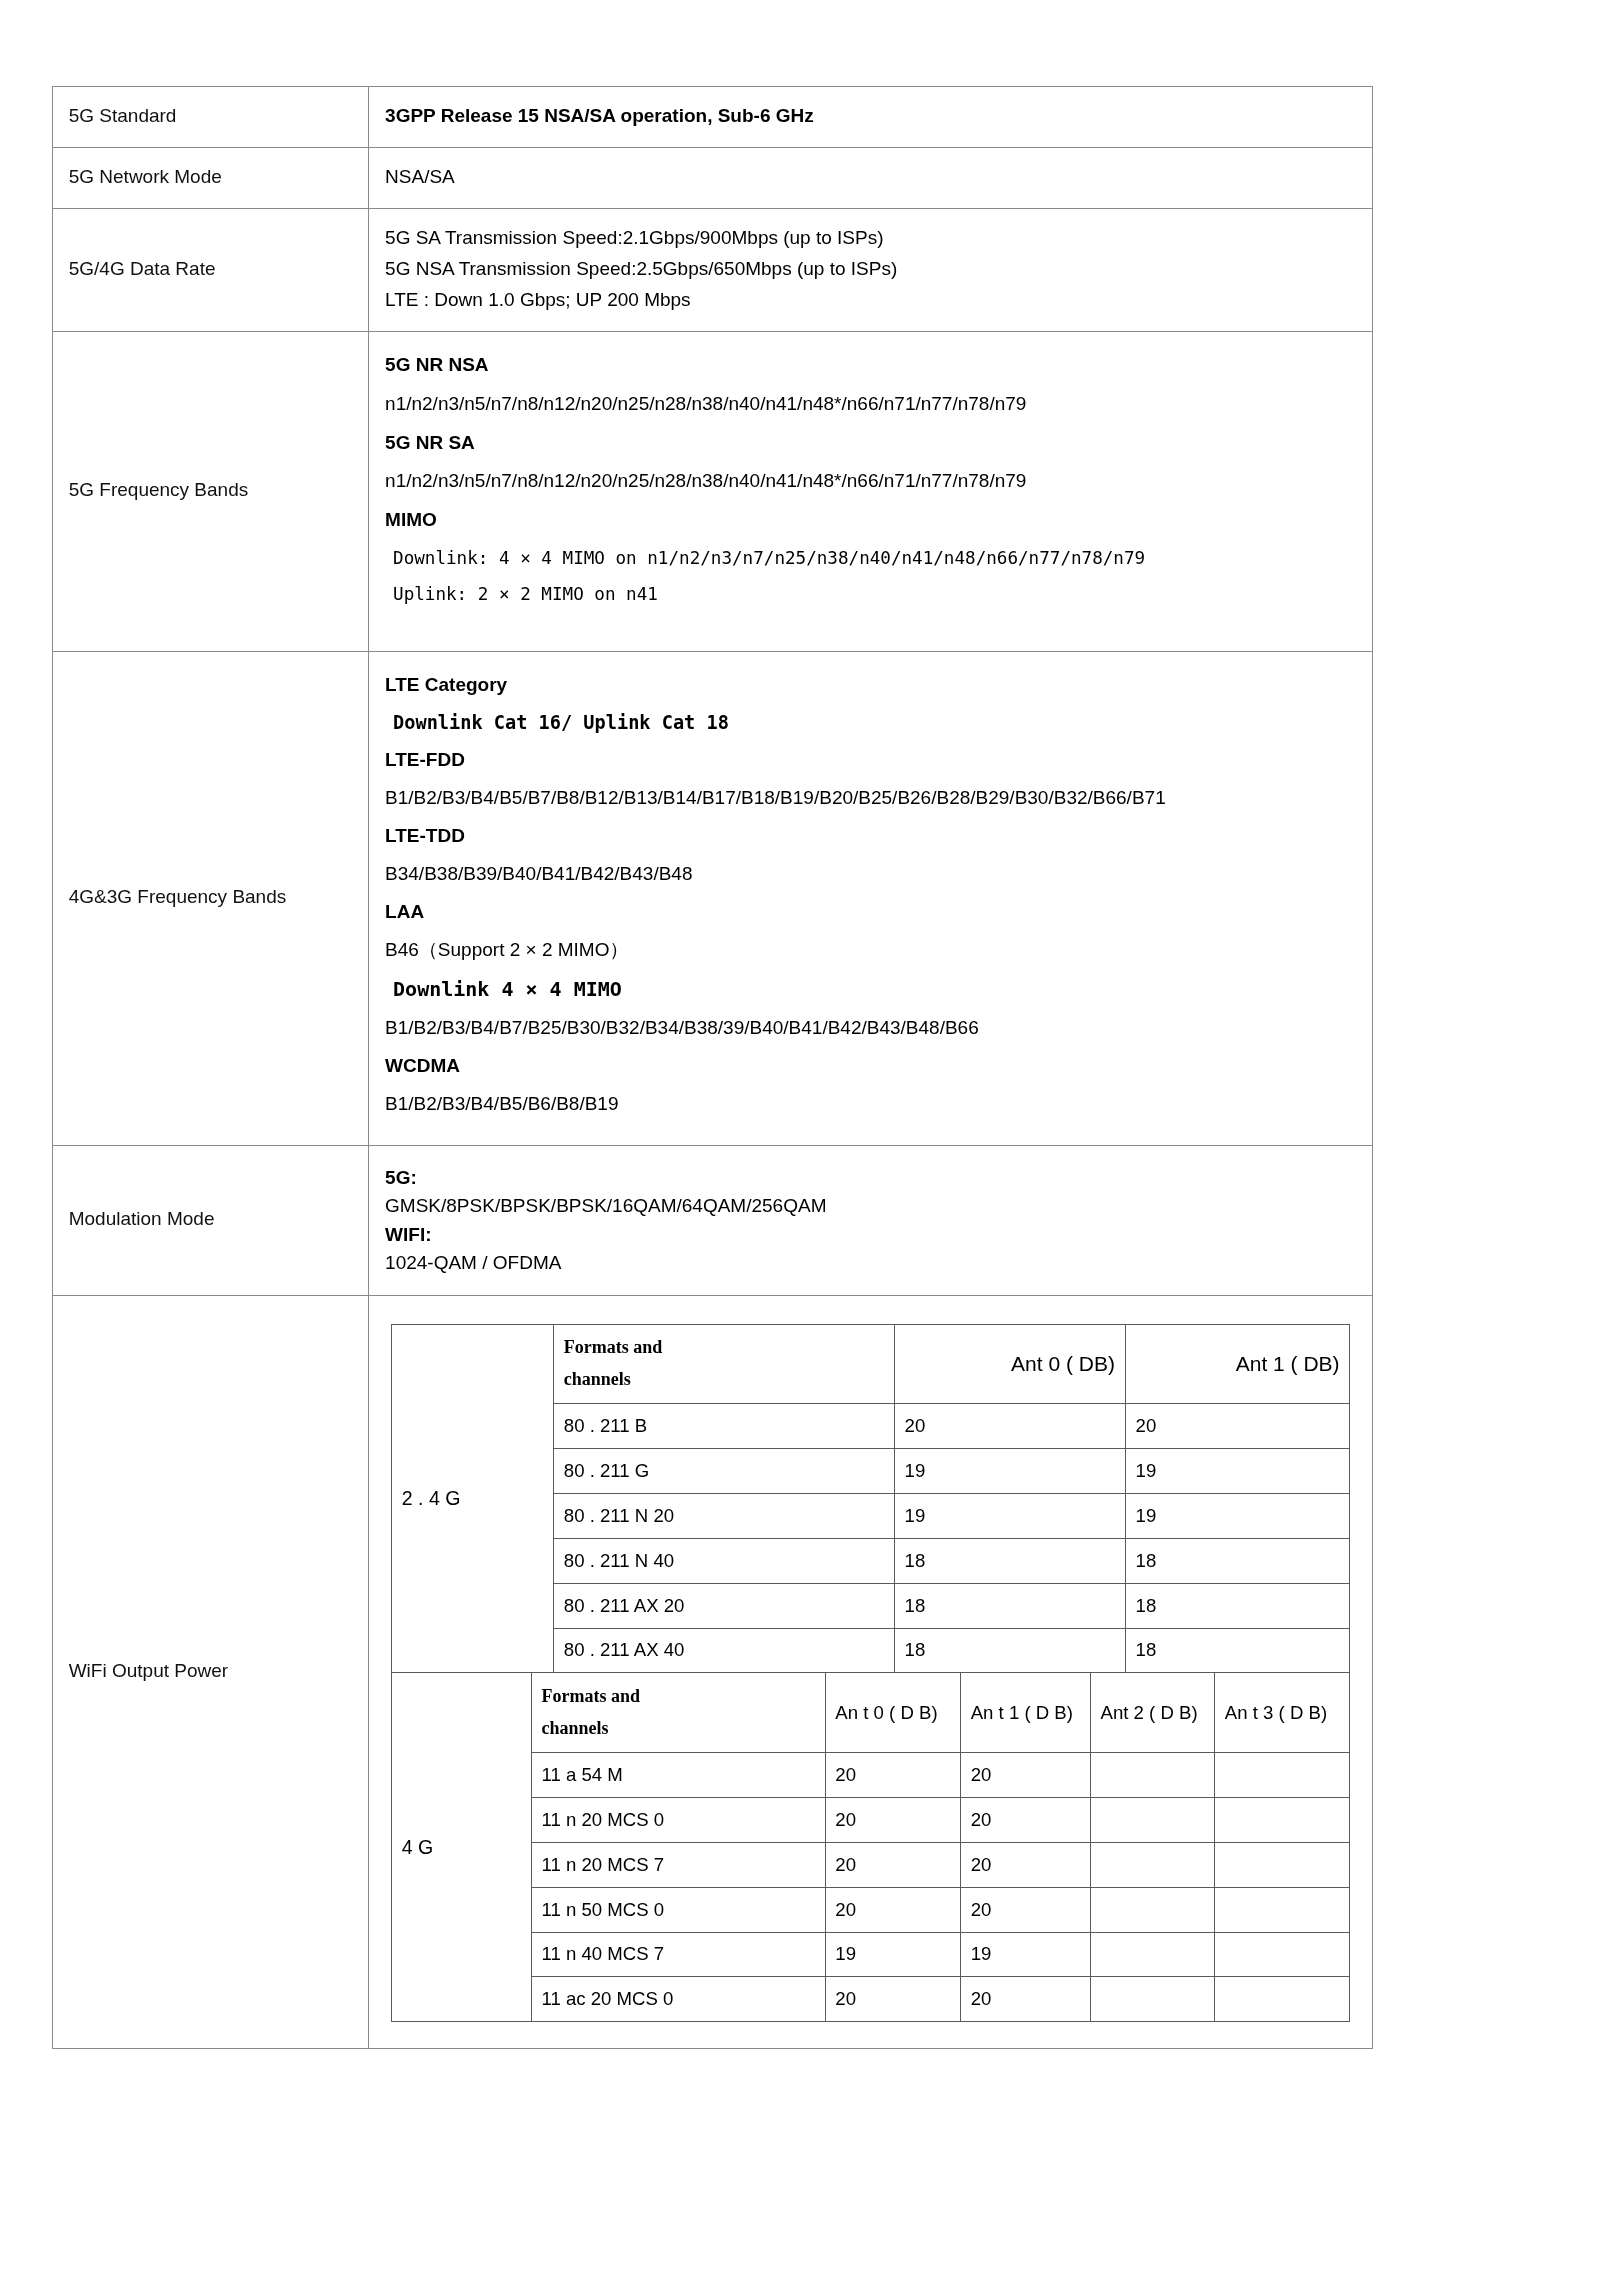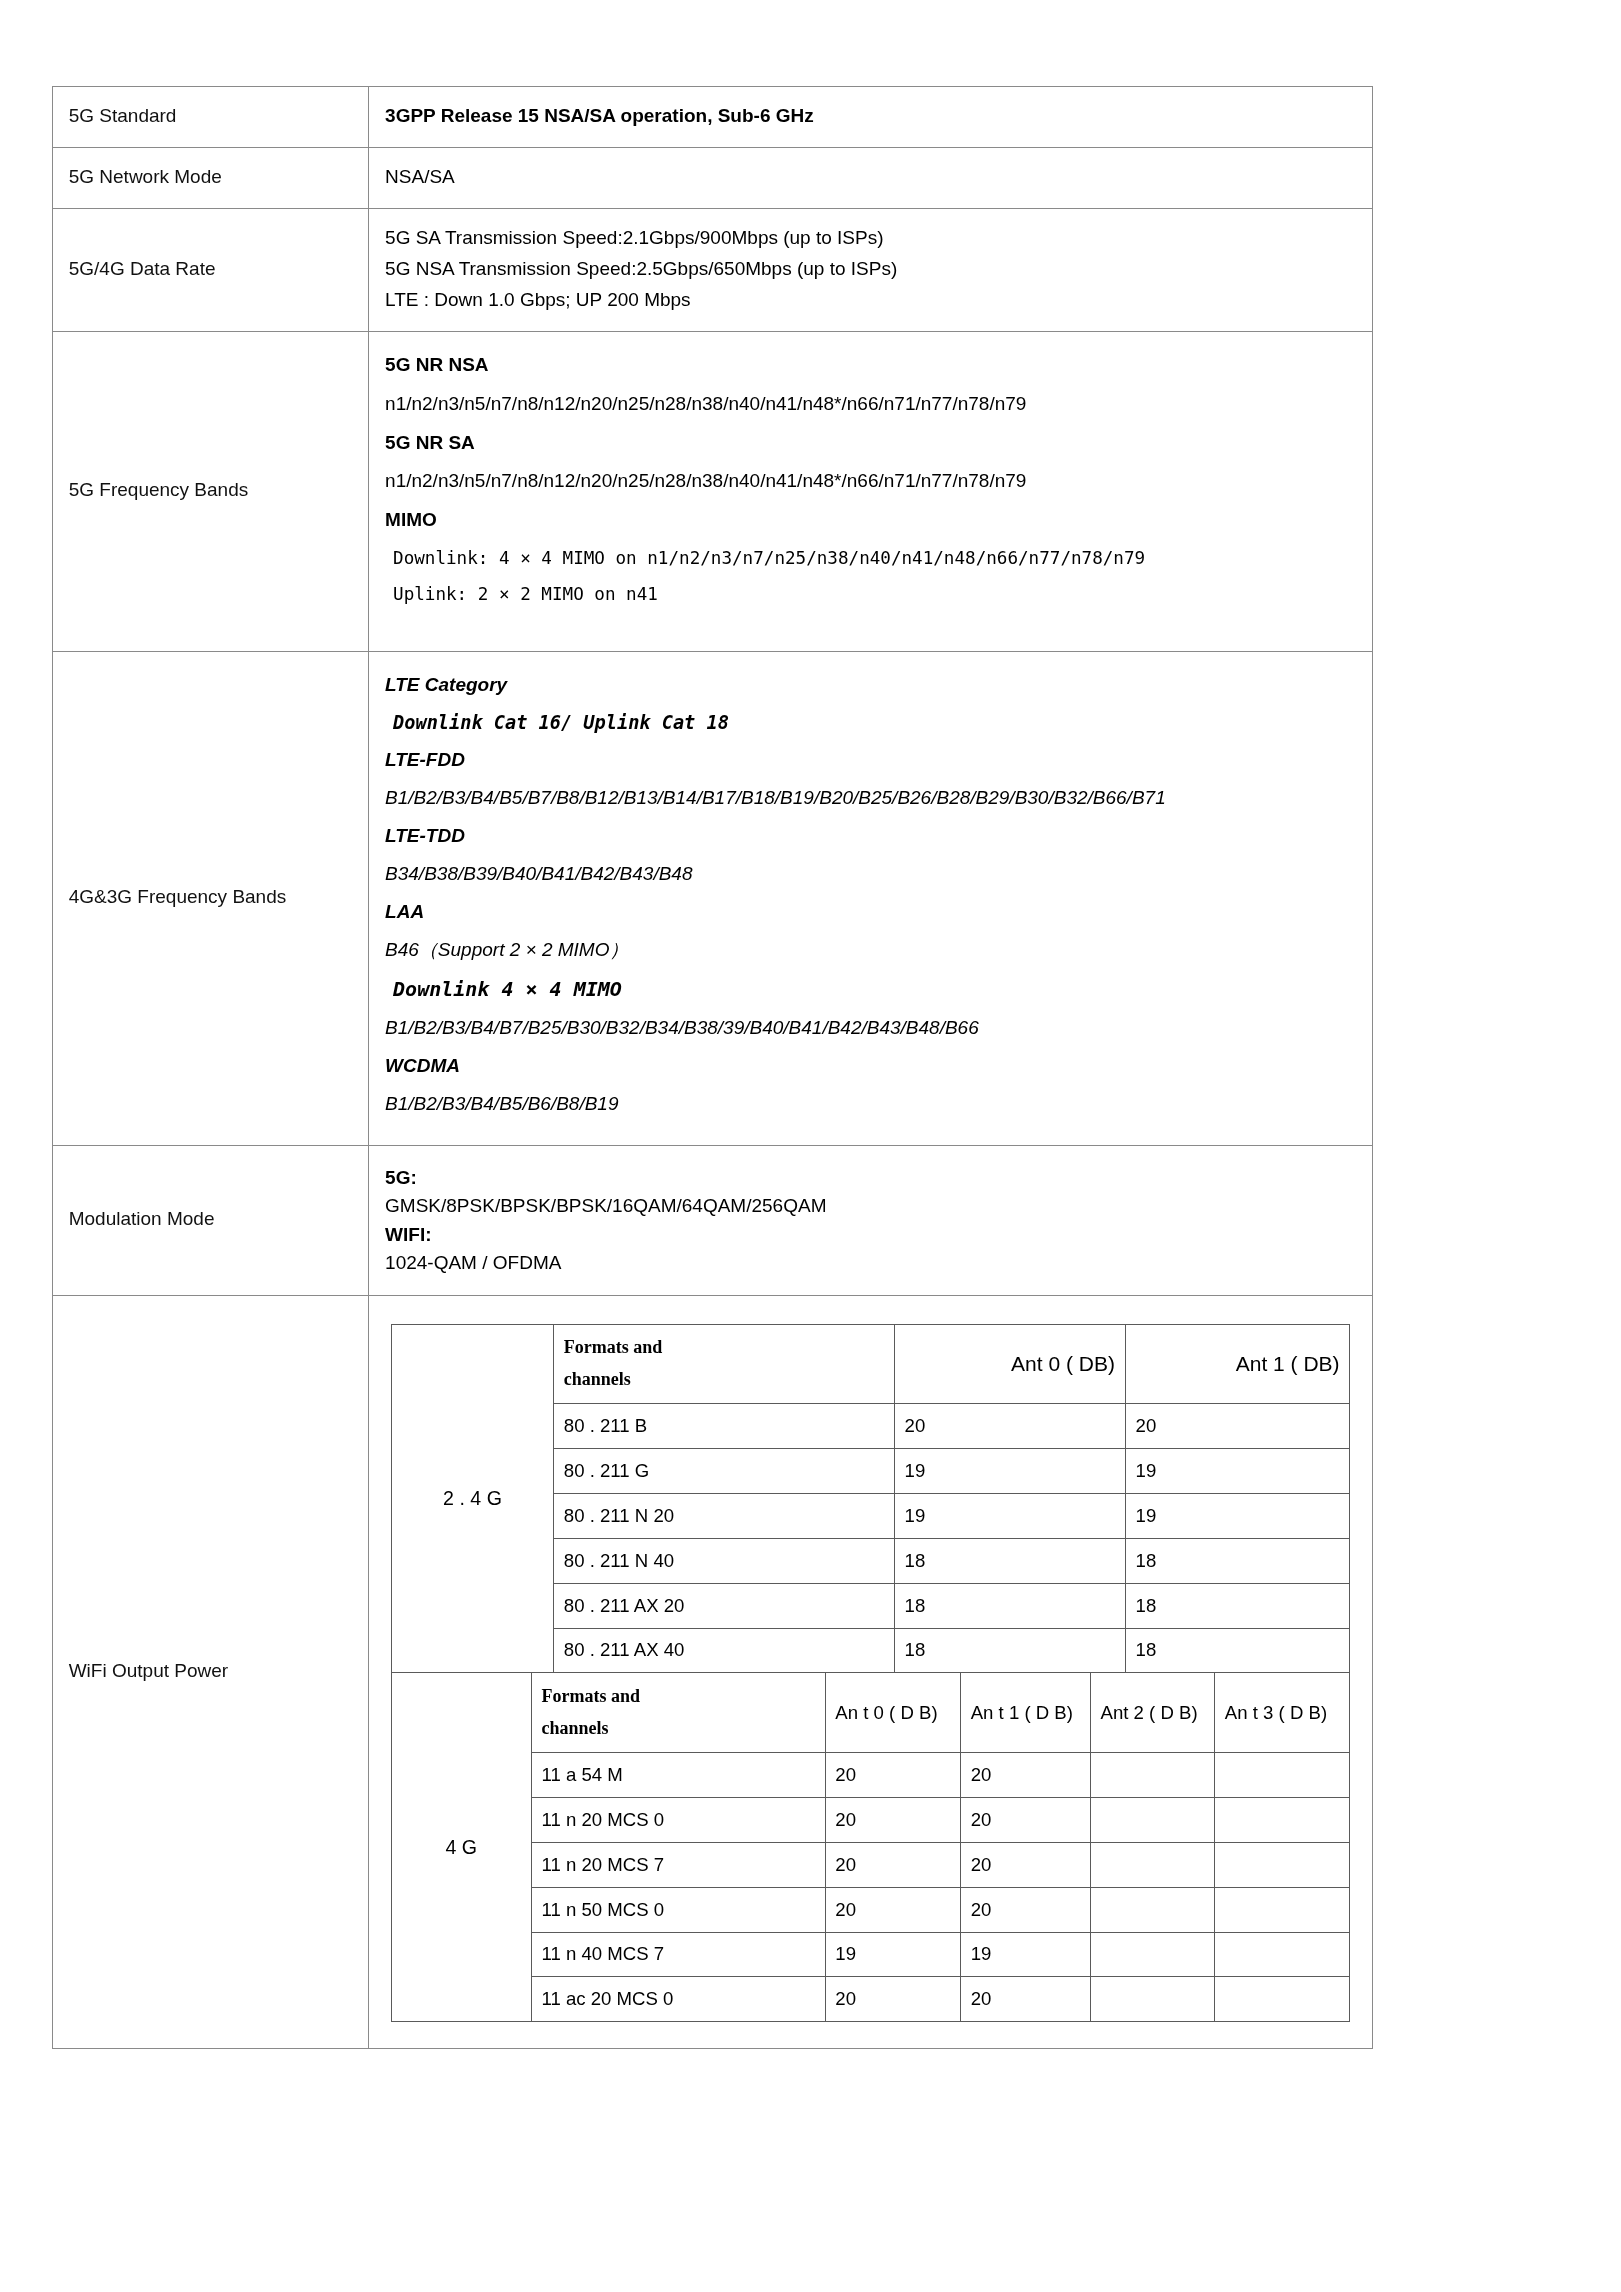--- a/index.html
+++ b/index.html
@@ -51,21 +51,21 @@
     table-layout: fixed;
   }
   table.wifi td {
     border: 1px solid #5a5a5a;
     padding: 6.9px 9.8px;
     font-size: 18.6px;
     vertical-align: middle;
     height: 25.5px;
   }
   table.wifi td.grp {
-    text-align: center;
+    text-align: left;
     font-size: 19.6px;
     vertical-align: middle;
   }
   table.wifi td.hdr2 {
     font-family: "Liberation Serif", serif;
     font-size: 18px;
     line-height: 1.75;
     padding: 7.8px 9.8px;
     font-weight: bold;
   }
@@ -119,21 +119,21 @@
           <span class="line b">5G NR SA</span>
           <span class="line">n1/n2/n3/n5/n7/n8/n12/n20/n25/n28/n38/n40/n41/n48*/n66/n71/n77/n78/n79</span>
           <span class="line b">MIMO</span>
           <span class="line mono">Downlink: 4 × 4 MIMO on n1/n2/n3/n7/n25/n38/n40/n41/n48/n66/n77/n78/n79</span>
           <span class="line mono">Uplink: 2 × 2 MIMO on n41</span>
         </td>
       </tr>
 
       <tr>
         <td class="label mid">4G&amp;3G Frequency Bands</td>
-        <td class="value" style="line-height:2.0;padding-bottom:21.6px;font-style:italic;">
+        <td class="value" style="line-height:2.0;padding-bottom:21.6px;">
           <span class="line b">LTE Category</span>
           <span class="line b mono" style="font-size:18.6px;">Downlink Cat 16/ Uplink Cat 18</span>
           <span class="line b">LTE-FDD</span>
           <span class="line">B1/B2/B3/B4/B5/B7/B8/B12/B13/B14/B17/B18/B19/B20/B25/B26/B28/B29/B30/B32/B66/B71</span>
           <span class="line b">LTE-TDD</span>
           <span class="line">B34/B38/B39/B40/B41/B42/B43/B48</span>
           <span class="line b">LAA</span>
           <span class="line">B46（Support 2 × 2 MIMO）</span>
           <span class="line b mono" style="font-size:20px;">Downlink 4 × 4 MIMO</span>
           <span class="line">B1/B2/B3/B4/B7/B25/B30/B32/B34/B38/39/B40/B41/B42/B43/B48/B66</span>

